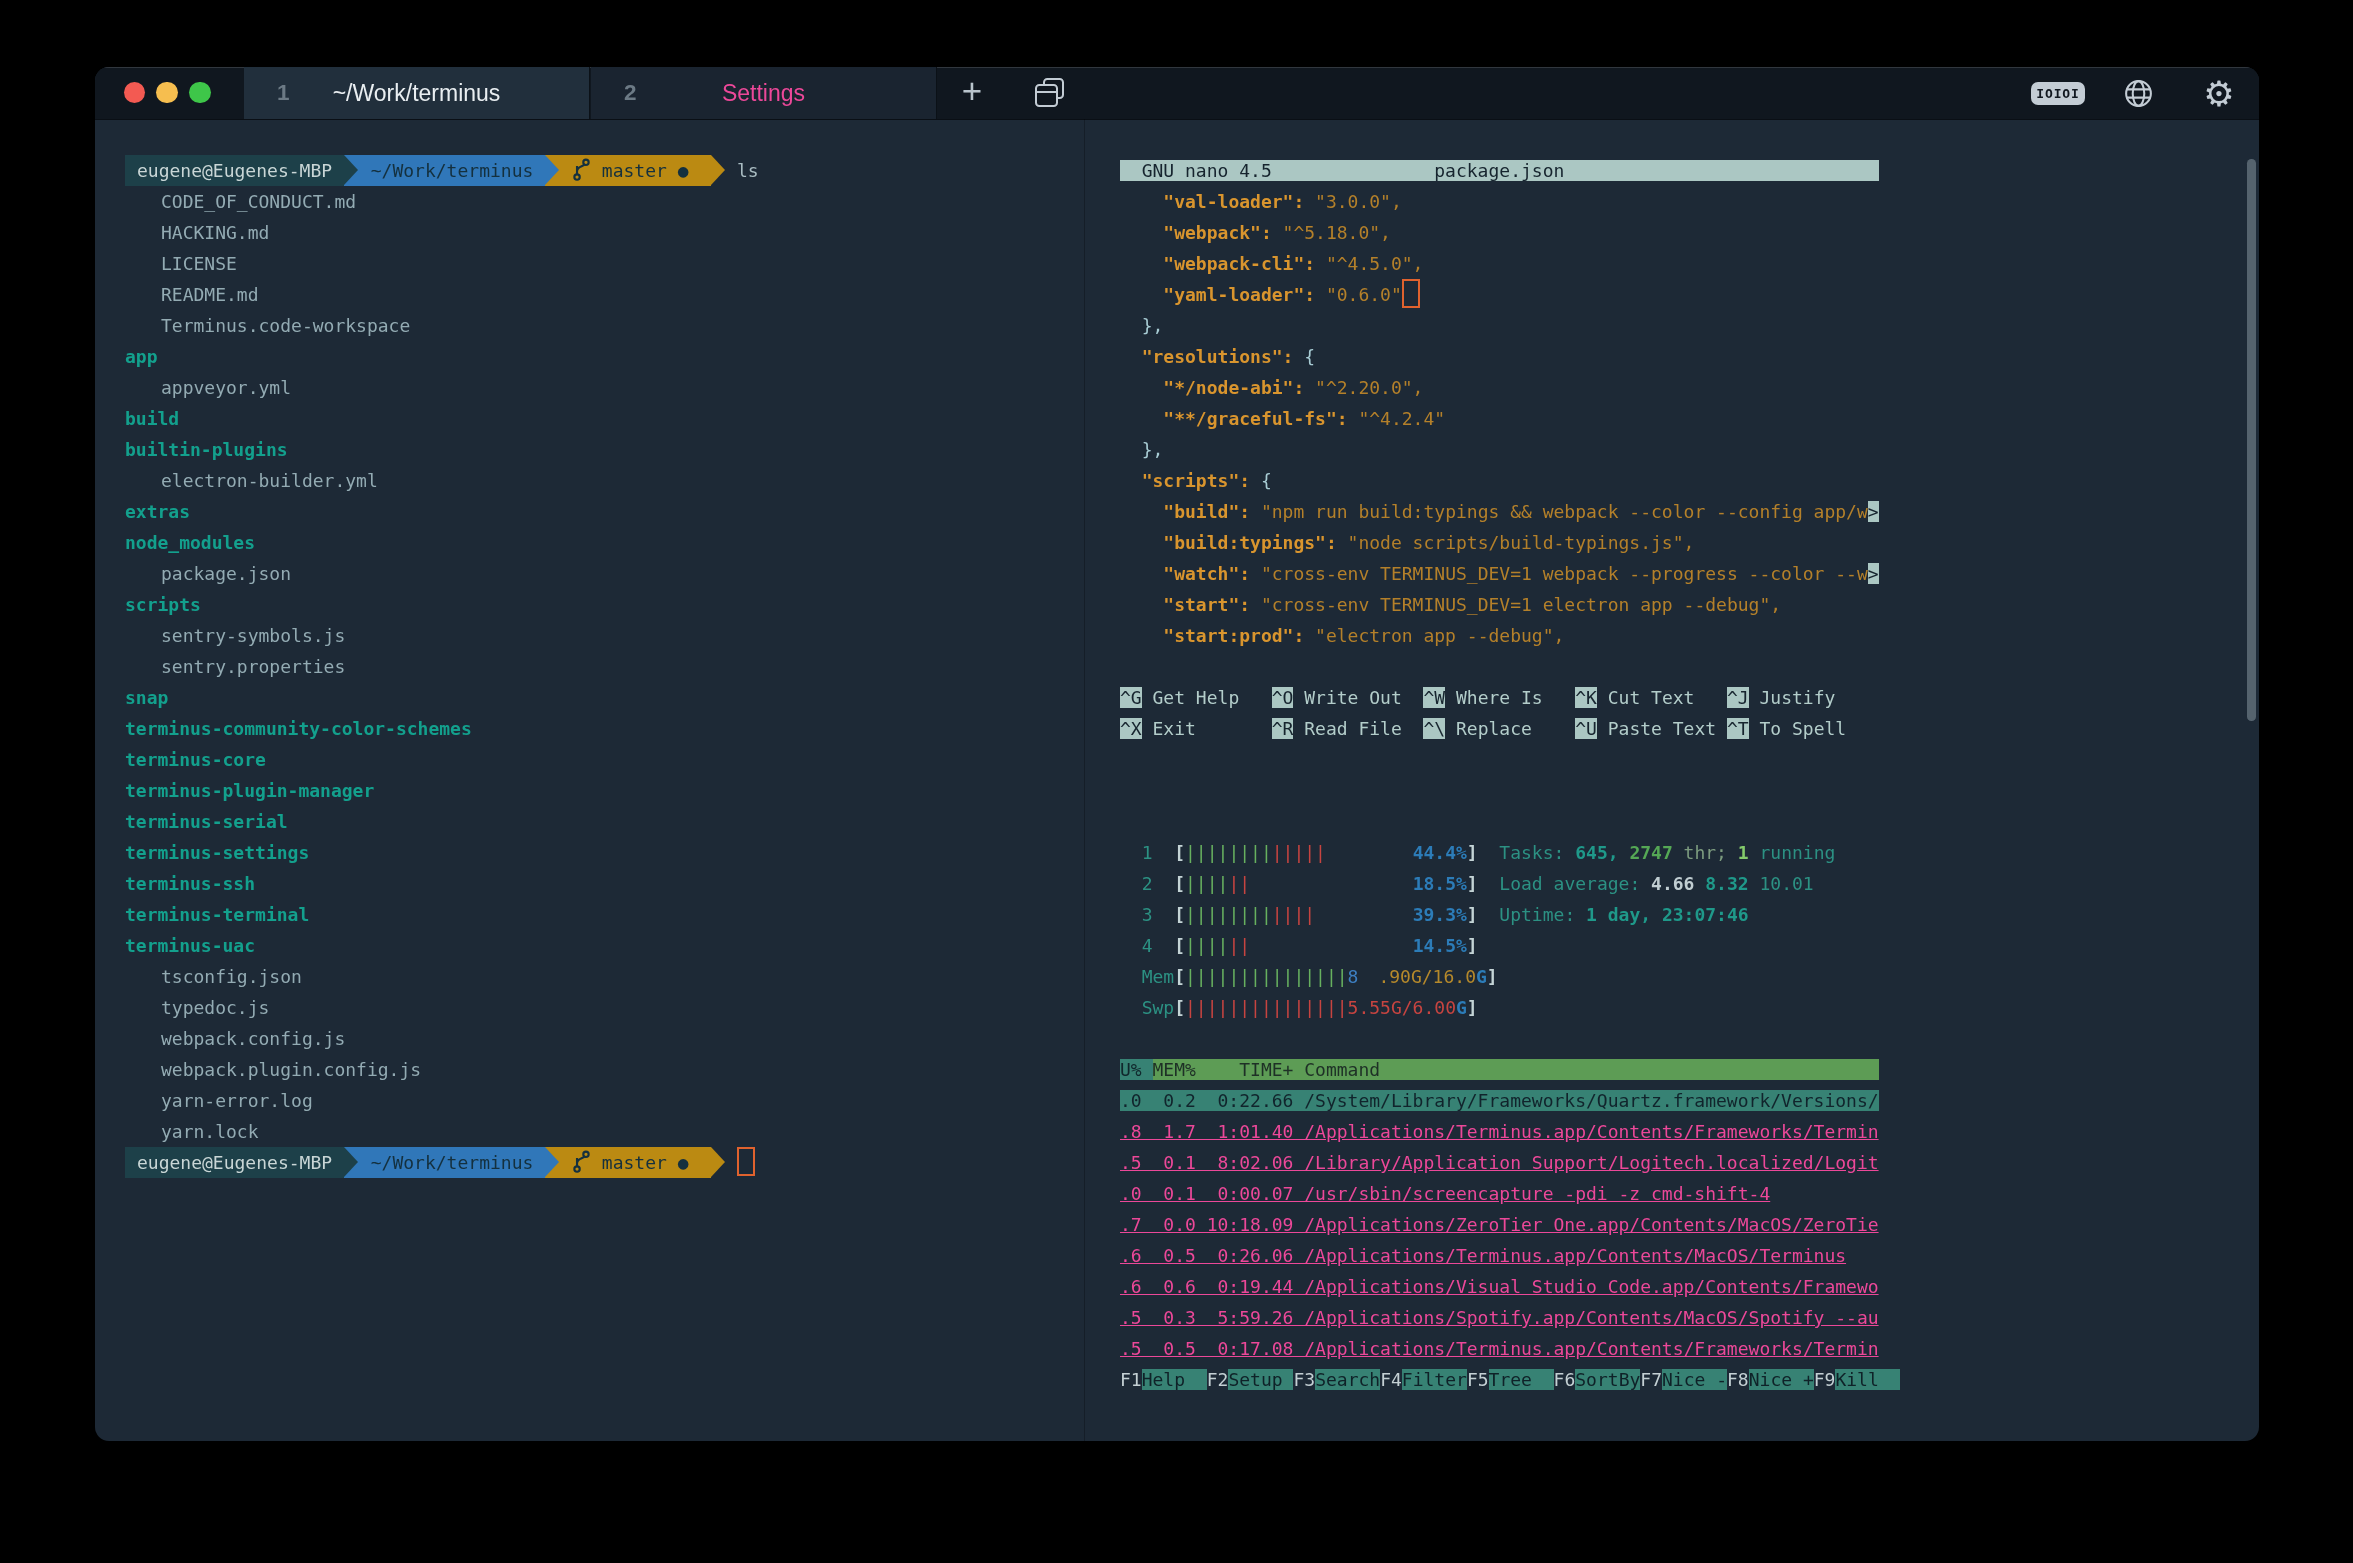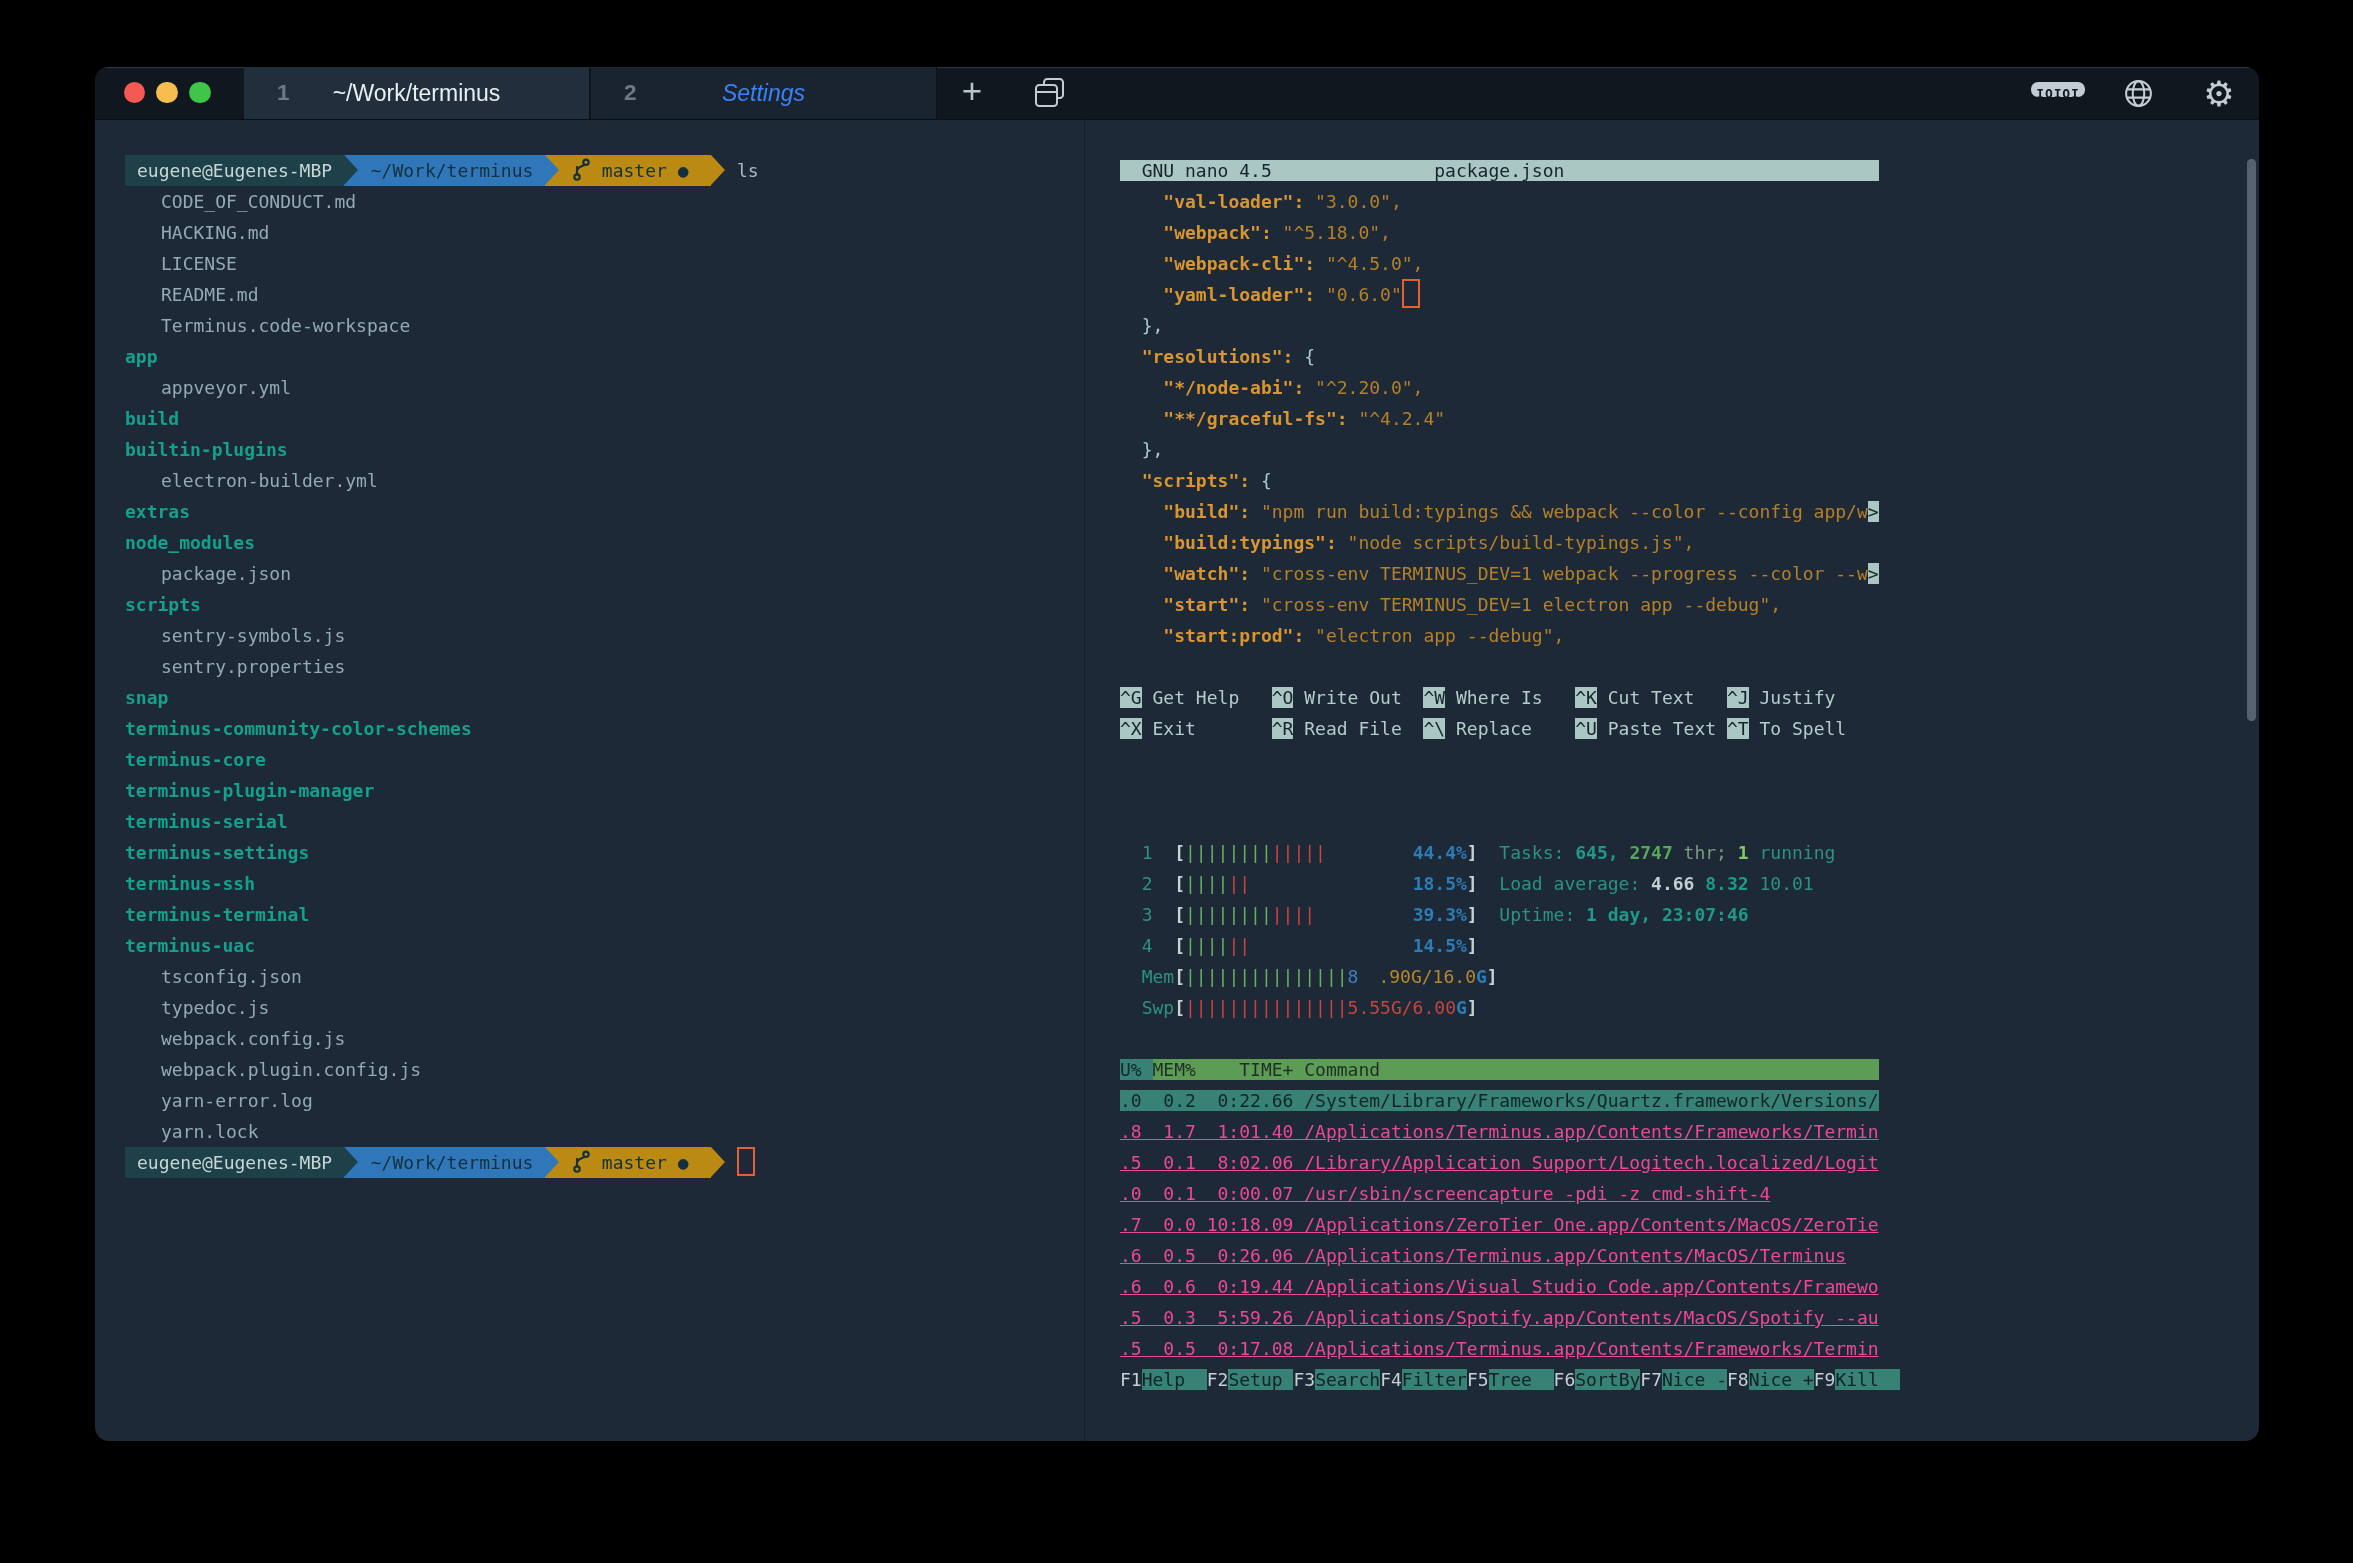--- a/index.html
+++ b/index.html
@@ -8,27 +8,27 @@
   .titlebar{position:relative;height:52px;background:#10171f;border-bottom:0.9px solid #0a0f15;box-shadow:inset 0 0.9px 0 rgba(255,255,255,0.14);}
   .tl-dot{position:absolute;top:14.7px;width:21.6px;height:21.6px;border-radius:50%;display:inline-block;}
   .tl-red{left:28.5px;background:#f35a52;}
   .tl-yellow{left:61px;background:#f6be4f;}
   .tl-green{left:94px;background:#3ec649;}
   .tab{position:absolute;top:0;height:52px;width:346px;box-sizing:border-box;}
   .tab1{left:149px;background:#212f3c;border-right:0.9px solid #0b1117;}
   .tab2{left:496px;background:#1a2430;border-right:0.9px solid #0b1117;}
   .tab-num{position:absolute;left:33px;top:0;line-height:52px;font-size:22.5px;font-weight:bold;color:#6c7a85;}
   .tab-title{position:absolute;left:0;right:0;top:0;text-align:center;line-height:52px;font-size:23px;color:#e9eef1;}
-  .tab2 .tab-title{color:#3b82f6;font-style:italic;}
+  .tab2 .tab-title{color:#ec4899;}
   .plus-btn{position:absolute;left:858px;top:0;width:38px;height:52px;line-height:48px;text-align:center;font-size:35px;font-weight:300;color:#b9c4cc;}
   .stack-btn{position:absolute;left:940px;top:11.2px;width:29px;height:29px;}
   .stack-back{position:absolute;right:0;top:0;width:17.3px;height:17.3px;border:2.6px solid #c3ccd4;border-radius:4.3px;}
   .stack-front{position:absolute;left:0;bottom:0;width:19px;height:19px;border:2.6px solid #c3ccd4;border-radius:4.3px;background:#10171f;}
   .stack-front::after{content:"";position:absolute;left:0;right:0;top:5.2px;border-top:2.6px solid #c3ccd4;}
-  .serial-badge{position:absolute;left:1936px;top:14.7px;width:54px;height:15px;background:#c3ccd4;border-radius:7px;color:#10171f;font-family:"DejaVu Sans Mono",monospace;font-size:13px;font-weight:bold;text-align:center;line-height:23px;letter-spacing:0.9px;}
+  .serial-badge{position:absolute;left:1936px;top:14.7px;width:54px;height:23px;background:#c3ccd4;border-radius:7px;color:#10171f;font-family:"DejaVu Sans Mono",monospace;font-size:13px;font-weight:bold;text-align:center;line-height:23px;letter-spacing:0.9px;}
   .globe-btn{position:absolute;left:2027px;top:9.5px;width:33px;height:33px;}
   .gear-btn{position:absolute;left:2105px;top:3.5px;width:38px;height:45px;font-size:35px;color:#c3ccd4;text-align:center;line-height:45px;}
   .content{position:absolute;top:52px;left:0;right:0;bottom:0;}
   .pane{position:absolute;top:0;height:100%;box-sizing:border-box;font-family:"DejaVu Sans Mono",monospace;font-size:18px;}
   #left-pane{left:0;width:989px;padding:36px 0 0 30px;}
   #right-pane{left:989px;width:1174px;padding:36px 0 0 35px;border-left:0.9px solid rgba(0,0,0,0.25);}
   .trow{height:31px;line-height:31px;white-space:pre;}
   .trow span{vertical-align:top;}
   
   .dir{color:#13a08d;font-weight:bold;}

